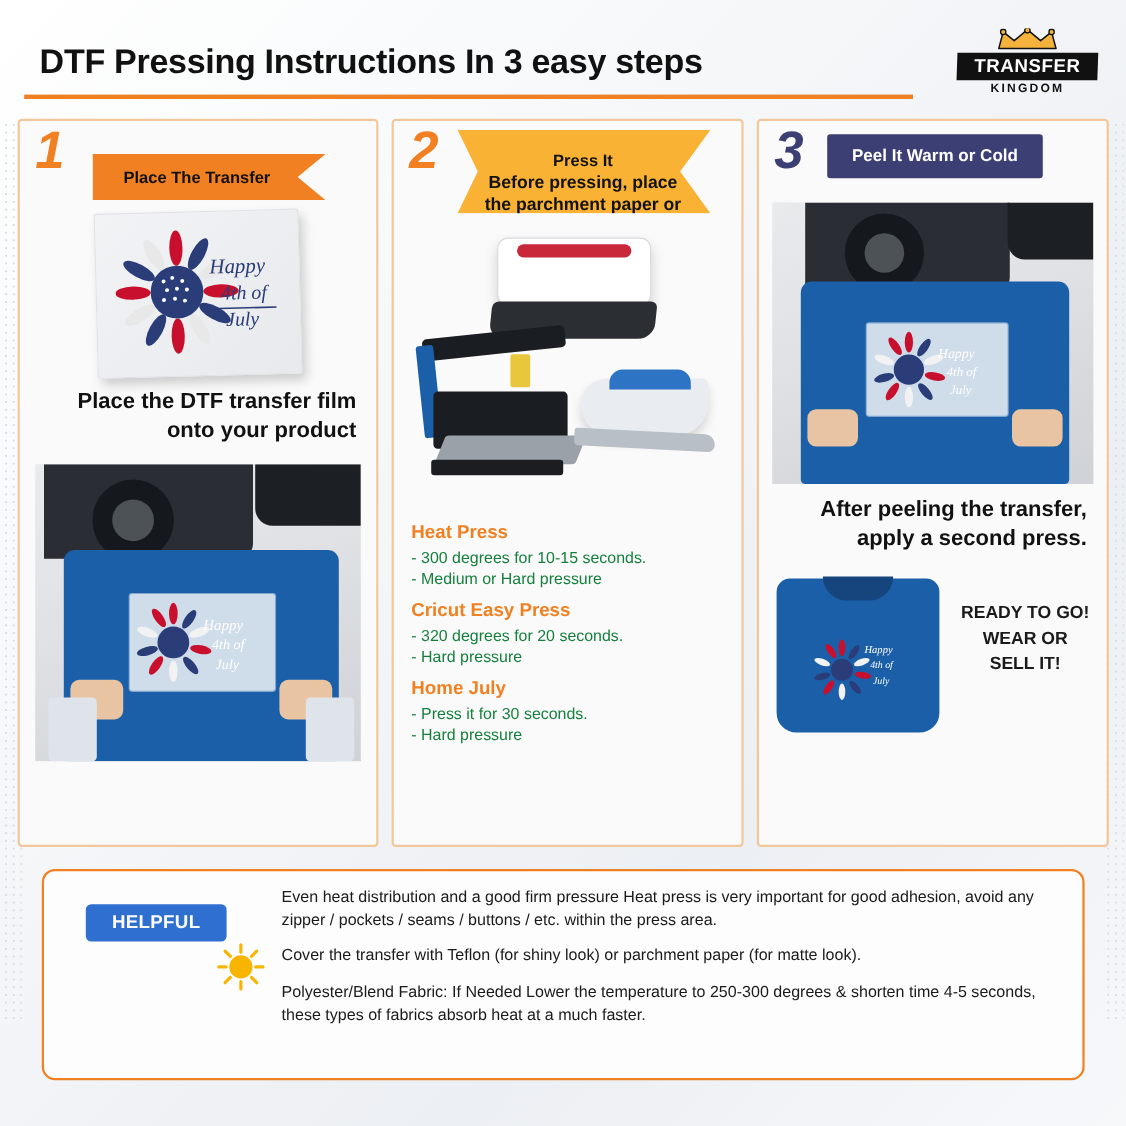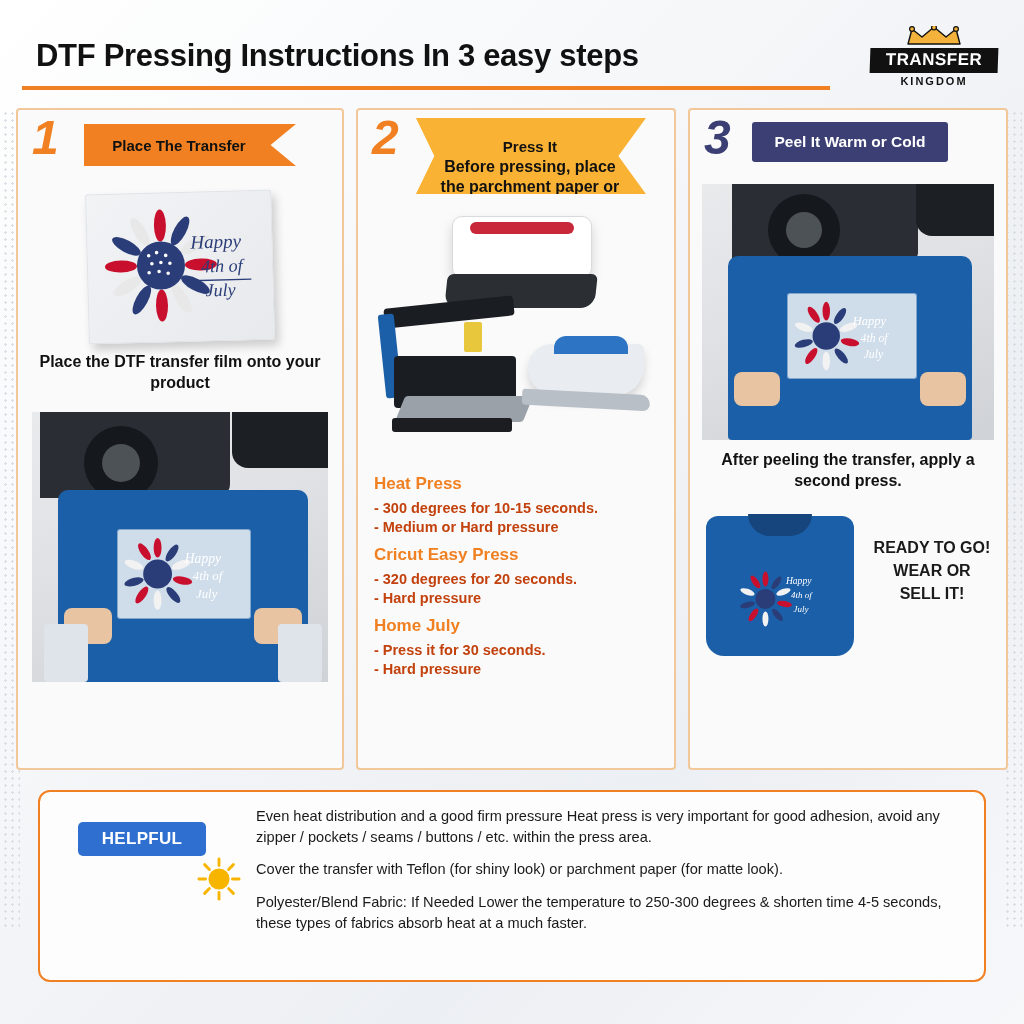--- a/index.html
+++ b/index.html
@@ -71,21 +71,21 @@
 
   
   .step-banner { position:relative; height:62px; margin-top:6px; }
   .step-num {
     position:absolute; left:14px; top:-2px;
     font-size:48px; font-weight:bold; font-style:italic;
     color:#f08021; line-height:1;
   }
   .step-num.purple { color:#3b3f73; }
   .ribbon {
-    position:absolute; left:66px; top:8px; height:42px;
+    position:absolute; left:66px; top:24px; height:42px;
     color:#111; font-weight:bold; display:flex; align-items:center;
     justify-content:center; text-align:center;
   }
   .ribbon.orange {
     background:#f08021; width:212px;
     clip-path:polygon(0 0, 100% 0, 88% 50%, 100% 100%, 0 100%);
     padding-right:22px; font-size:15px;
   }
   .ribbon2 {
     position:absolute; left:58px; top:2px; width:230px; height:76px;
@@ -96,21 +96,21 @@
   .ribbon2 .t { font-size:15px; font-weight:bold; color:#111; }
   .ribbon2 .s { font-size:16px; font-weight:bold; color:#111; line-height:1.22; margin-top:2px;}
   .ribbon3 {
     position:absolute; left:62px; top:6px; width:196px; height:40px;
     background:#3b3f73; border-radius:3px;
     display:flex; align-items:center; justify-content:center;
     color:#fff; font-size:15.5px; font-weight:bold; text-align:center; line-height:1.18;
   }
 
   .cap {
-    text-align:center; font-size:16px; font-weight:bold; line-height:1.3;
+    text-align:right; font-size:20px; font-weight:bold; line-height:1.3;
     color:#111;
   }
 
   
   .film {
     width:186px; height:150px; margin:14px auto 10px;
     background:linear-gradient(135deg,#f2f3f5 0%,#e7e9ec 100%);
     border:1px solid #dfe2e6; border-radius:2px;
     box-shadow:4px 6px 10px rgba(0,0,0,.18);
     transform:rotate(-1.5deg);
@@ -149,21 +149,21 @@
     position:absolute; background:#fff; border:1px solid #d8dade;
     border-radius:10px; box-shadow:0 6px 12px rgba(0,0,0,.16);
   }
   .iron-body {
     position:absolute; background:#e9edf2; border-radius:24px 6px 30px 28px;
     box-shadow:0 6px 10px rgba(0,0,0,.15);
   }
 
   .speclist { padding:0 16px; }
   .spec-h { font-size:17px; font-weight:bold; color:#f08021; margin:10px 0 6px; }
-  .spec-i { font-size:14.5px; font-weight:bold; color:#c2410c; margin:3px 0; }
+  .spec-i { font-size:14.5px; font-weight:normal; color:#15803d; margin:3px 0; }
 
   
   .warmcold {
     margin:8px auto 0; text-align:center; font-size:20px; font-weight:bold;
     color:#f08021;
   }
   .c3cap { margin-top:10px; }
   .folded {
     position:absolute; background:#1b5fa8; border-radius:6px;
   }

